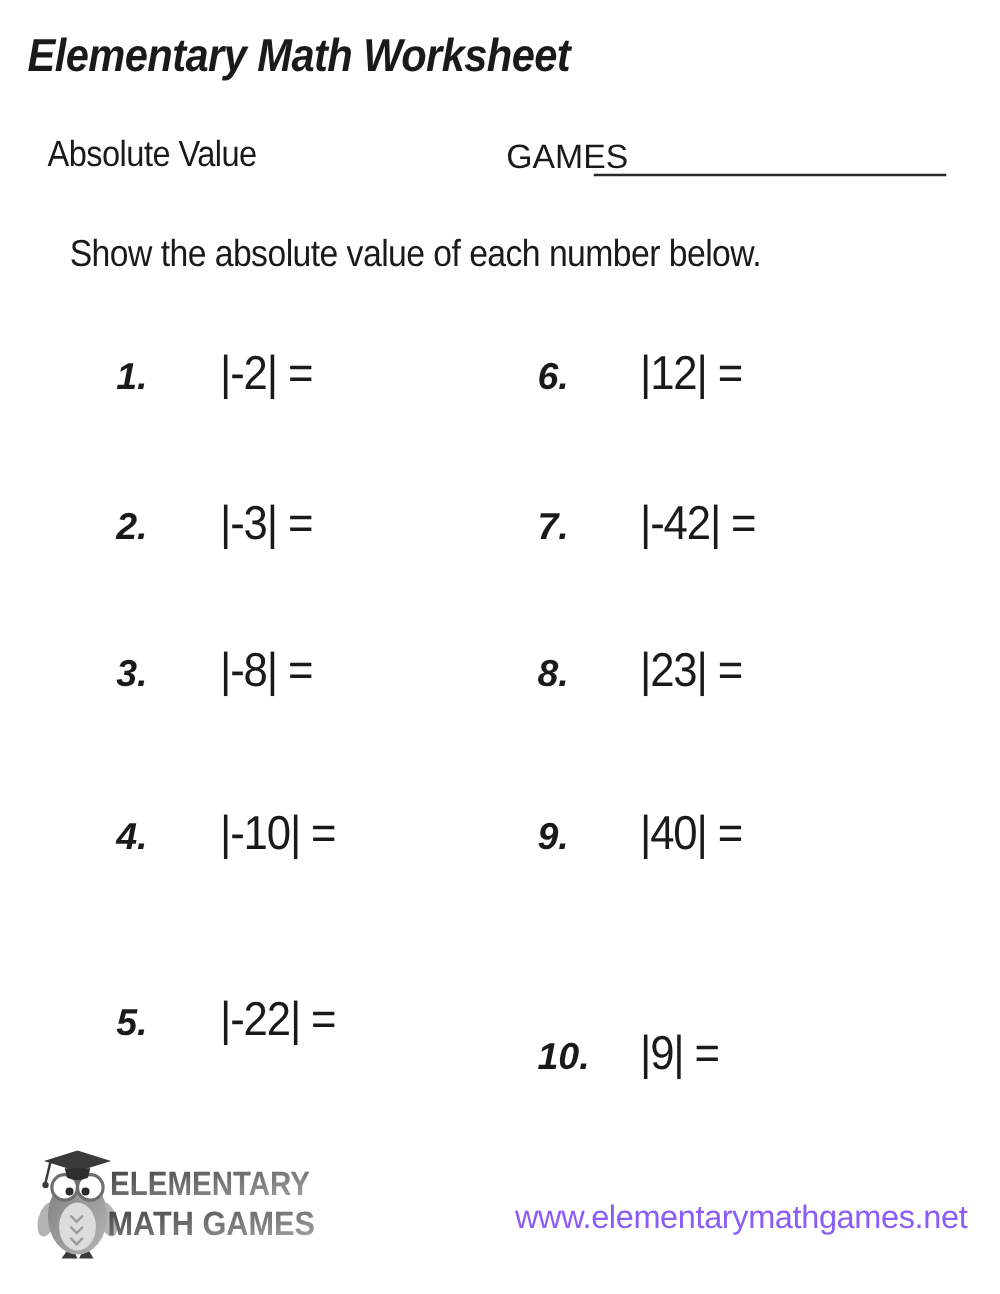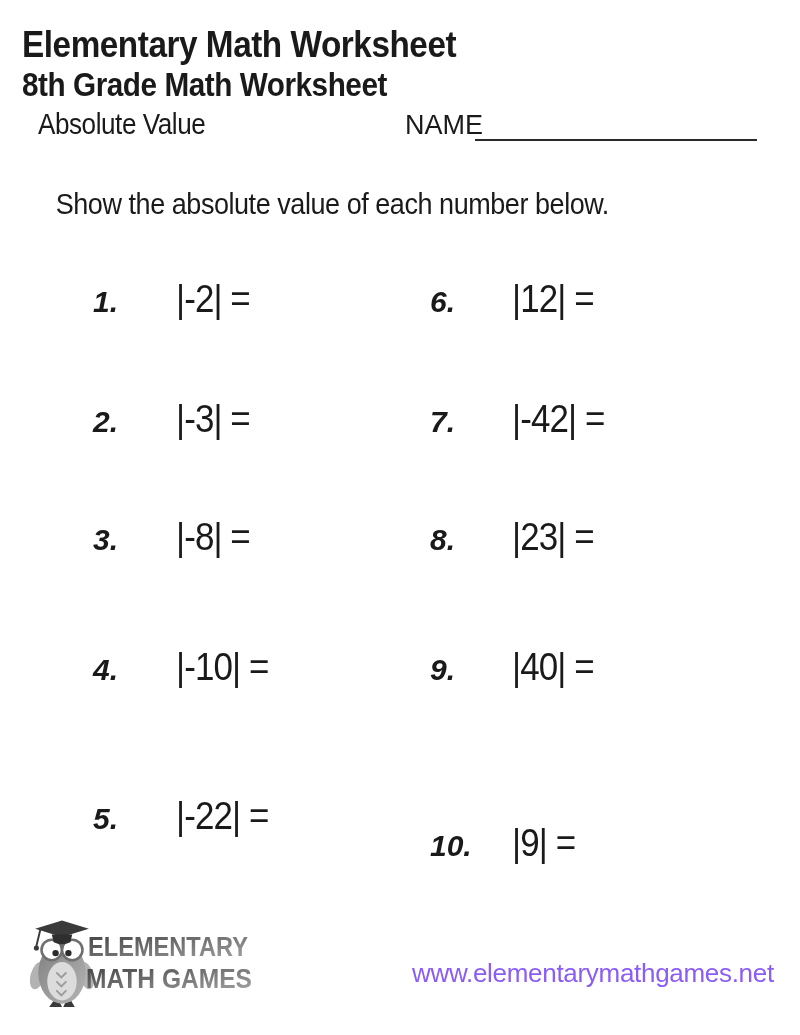--- a/index.html
+++ b/index.html
@@ -5,44 +5,43 @@
   html,body{margin:0;padding:0;background:#ffffff;}
   .page{
     position:relative;
     width:800px;height:1035px;
     background:#ffffff;
     font-family:"Liberation Sans", sans-serif;
     color:#1a1a1a;
     overflow:hidden;
   }
   .cond{display:inline-block;transform:scaleX(.90);transform-origin:0 50%;letter-spacing:-.5px;}
-  .title1{position:absolute;left:22px;top:24px;font-size:37px;font-weight:bold;white-space:nowrap;}
+  .title1{position:absolute;left:22px;top:24px;font-size:37px;font-weight:bold;white-space:nowrap;font-style:italic;}
   .title2{position:absolute;left:22px;top:66px;font-size:33px;font-weight:bold;white-space:nowrap;}
   .topic{position:absolute;left:26px;top:108px;font-size:29px;font-weight:normal;white-space:nowrap;margin-left:12px;}
   .name-label{position:absolute;left:405px;top:110px;font-size:27px;white-space:nowrap;}
   .name-line{position:absolute;left:475px;top:118px;width:282px;height:21px;border-bottom:2px solid #2a2a2a;}
   .instruction{position:absolute;left:0;top:187px;width:664px;text-align:center;font-size:30px;}
   .instruction .cond{transform-origin:50% 50%;}
   .problem{position:absolute;display:flex;align-items:baseline;}
   .pnum{font-weight:bold;font-style:italic;font-size:30px;flex:0 0 83px;}
   .col-right .pnum{flex:0 0 82px;}
   .pexpr{font-size:38px;white-space:pre;display:inline-block;transform:scaleX(.92);transform-origin:0 100%;letter-spacing:-1px;}
   .owl{position:absolute;left:30px;top:898px;}
   .logo-text-svg{position:absolute;left:84px;top:928px;}
   .website{position:absolute;left:412px;top:958px;font-size:26px;color:#8b5cf6;white-space:nowrap;letter-spacing:-.3px;}
 </style>
 </head>
 <body>
 
 <div class="page">
 
   <div class="title1"><span class="cond">Elementary Math Worksheet</span></div>
-  <div class="title2"><span class="cond">8th Grade Math Worksheet</span></div>
   <div class="topic"><span class="cond">Absolute Value</span></div>
-  <div class="name-label">NAME</div>
+  <div class="name-label">GAMES</div>
   <div class="name-line"></div>
 
   <div class="instruction"><span class="cond">Show the absolute value of each number below.</span></div>
 
   <div class="problem col-left" style="left:93px;top:278px;">
     <span class="pnum">1.</span>
     <span class="pexpr">|-2| =</span>
   </div>
   <div class="problem col-left" style="left:93px;top:398px;">
     <span class="pnum">2.</span>

